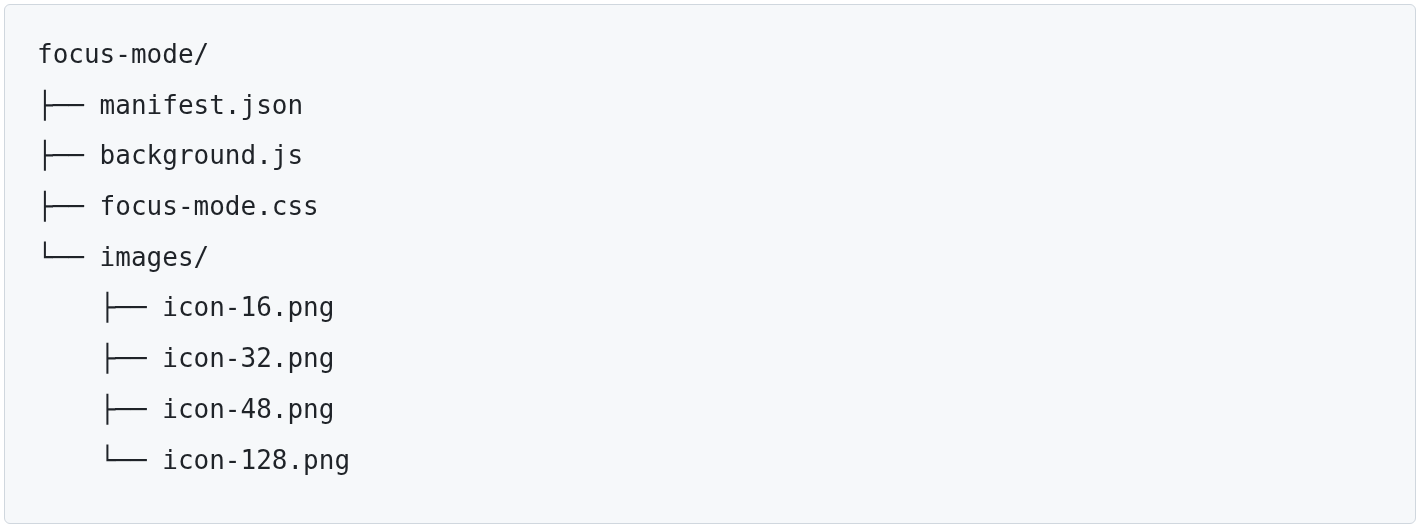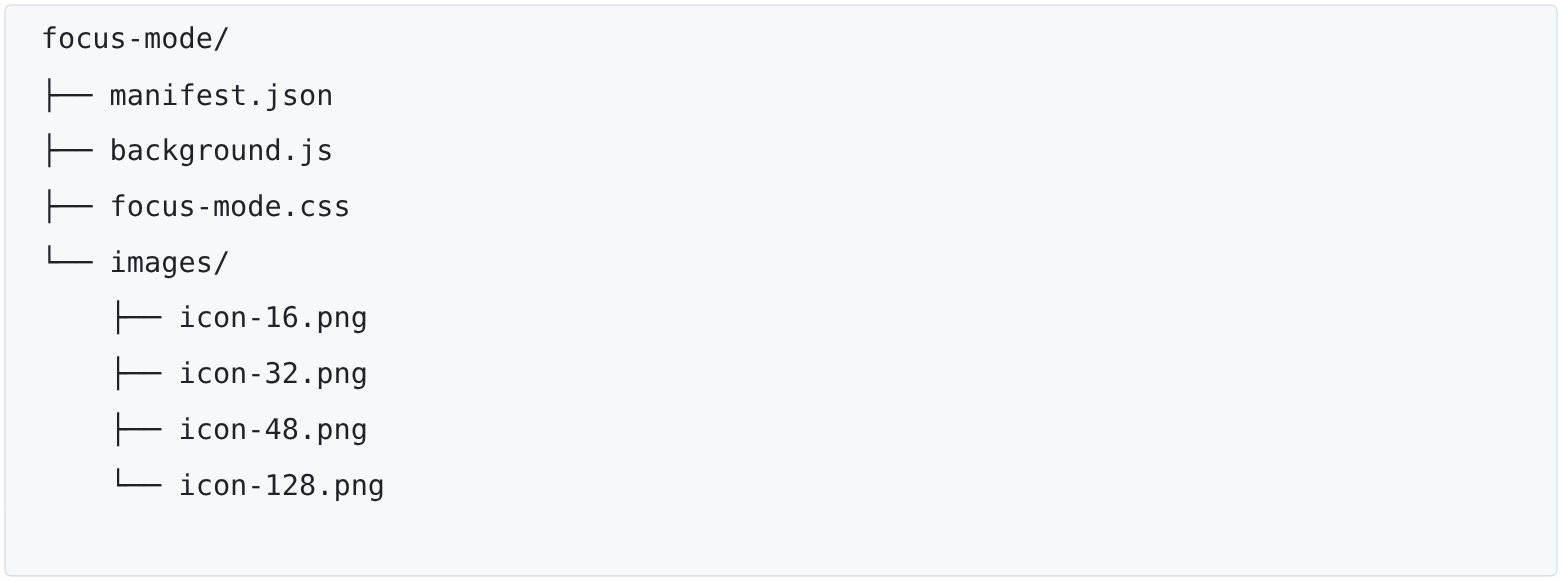--- a/index.html
+++ b/index.html
@@ -9,21 +9,21 @@
     }
     body {
       background: #ffffff;
       padding: 4px;
       font-family: ui-monospace, SFMono-Regular, "SF Mono", Menlo, Consolas, "Liberation Mono", monospace;
     }
     .code-block {
       background: #f6f8fa;
       border: 1px solid #d0d7de;
       border-radius: 6px;
-      padding: 6px 32px;
+      padding: 24px 32px;
       font-size: 26px;
       line-height: 1.95;
       color: #1f2328;
       white-space: pre;
       overflow-x: auto;
       width: 1412px;
       height: 520px;
     }
   </style>
 </head>

